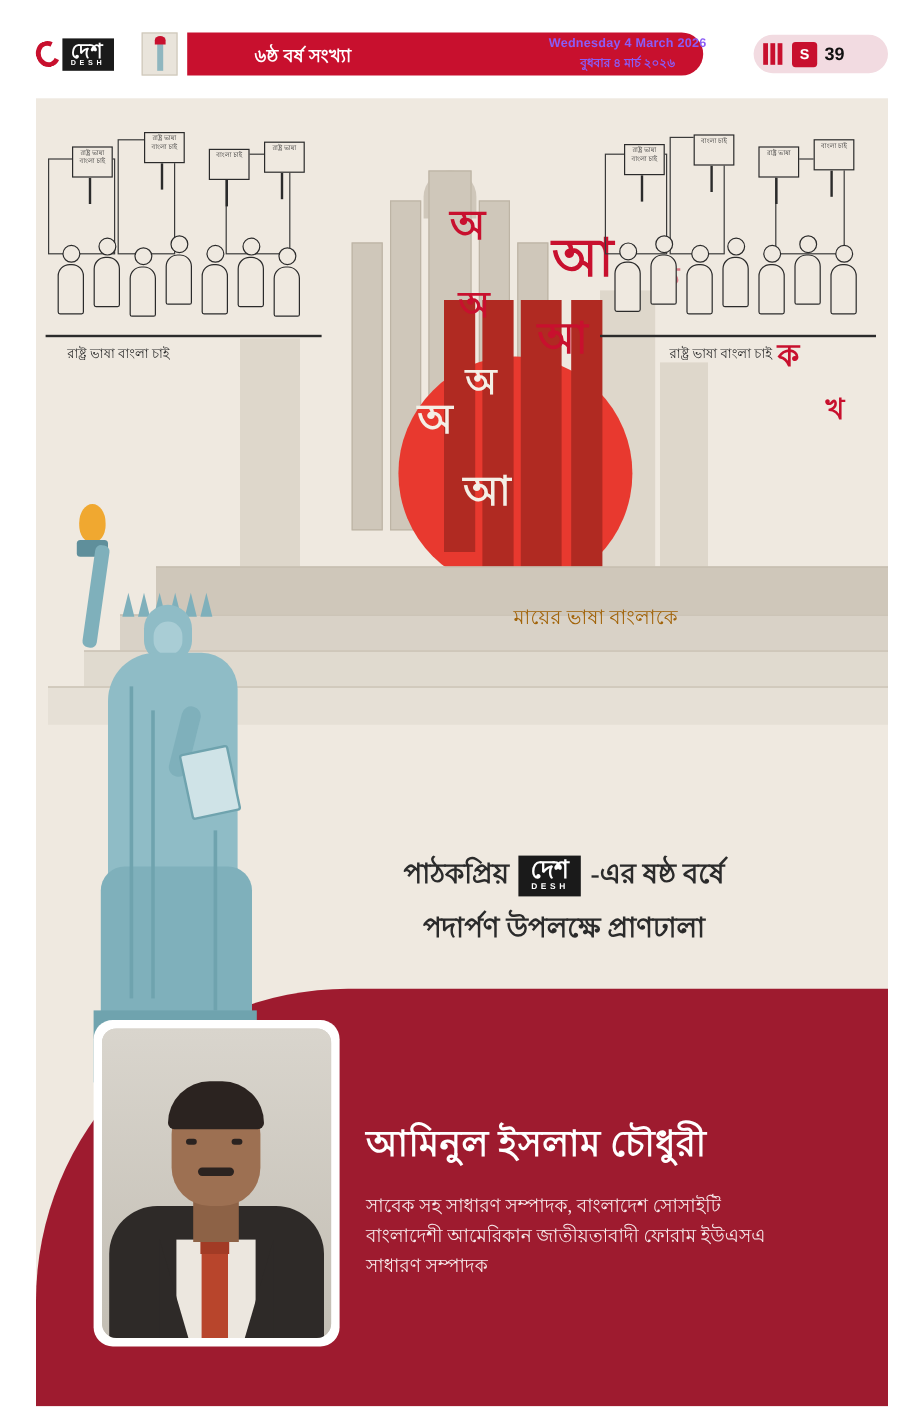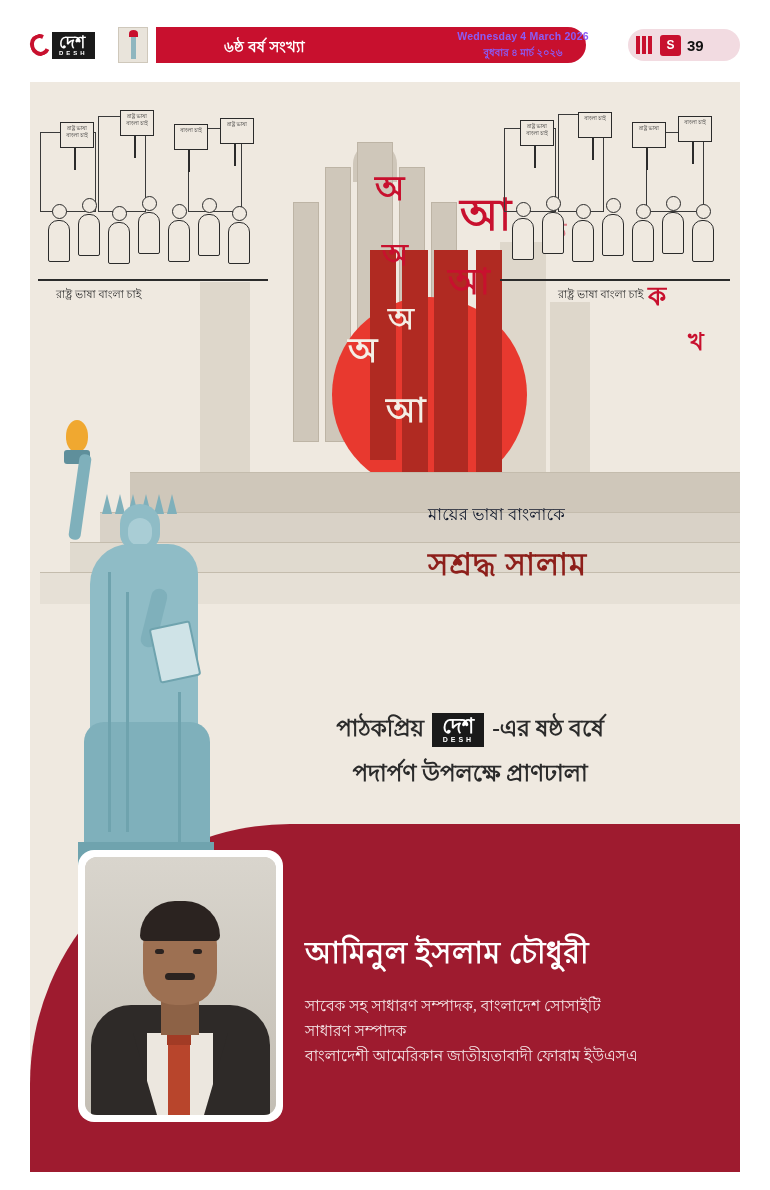--- a/index.html
+++ b/index.html
@@ -87,21 +87,20 @@
     border-radius: 0 18px 18px 0;
   }
   #red-banner .ribbon-text {
     position: absolute;
     left: 56px; top: 8px;
     color: #fff;
     font-size: 15px;
     font-weight: bold;
     letter-spacing: 0.3px;
     font-family: "Liberation Serif", serif;
-    margin-left: 12px;
   }
   #date-block {
     position: absolute;
     left: 448px; top: 30px;
     width: 150px;
     text-align: center;
     color: #8b5cf6;
     z-index: 4;
   }
   #date-block .d1 { font-size: 10.5px; font-weight: bold; letter-spacing: 0.2px;}
@@ -403,21 +402,21 @@
   
   #salute {
     position: absolute;
     left: 398px; top: 420px;
     width: 300px;
     text-align: left;
   }
   #salute .ln {
     font-family: "Liberation Serif", serif;
     font-size: 16.5px;
-    color: #0f172a;
+    color: #a16207;
     line-height: 1.55;
     letter-spacing: 0.2px;
   }
   #salute .big {
     font-family: "Liberation Serif", serif;
     font-size: 31px;
     color: #8d1f1a;
     font-weight: bold;
     margin-top: 12px;
     letter-spacing: 1px;
@@ -756,21 +755,20 @@
       <div class="tablet"></div>
       <div class="robe2"></div>
       <div class="fold" style="left:58px;top:180px;height:260px;"></div>
       <div class="fold" style="left:76px;top:200px;height:240px;"></div>
       <div class="fold" style="left:128px;top:300px;height:150px;"></div>
       <div class="base"></div>
     </div>
 
     <div id="salute">
       <div class="ln">মায়ের ভাষা বাংলাকে</div>
-      <div class="big">সশ্রদ্ধ সালাম</div>
     </div>
 
     <div id="congrats">
       <div class="row1">
         <span class="t">পাঠকপ্রিয়</span>
         <span class="logo-inline">
           <span>দেশ</span>
           <span class="sub">DESH</span>
         </span>
         <span class="t">-এর ষষ্ঠ বর্ষে</span>
@@ -793,21 +791,21 @@
         <div class="eye eyeL"></div>
         <div class="eye eyeR"></div>
         <div class="stache"></div>
       </div>
     </div>
 
     <div id="nameblock">
       <div class="nm">আমিনুল ইসলাম চৌধুরী</div>
       <div class="ds">
         <div>সাবেক সহ সাধারণ সম্পাদক, বাংলাদেশ সোসাইটি</div>
+        <div>বাংলাদেশী আমেরিকান জাতীয়তাবাদী ফোরাম ইউএসএ</div>
         <div>সাধারণ সম্পাদক</div>
-        <div>বাংলাদেশী আমেরিকান জাতীয়তাবাদী ফোরাম ইউএসএ</div>
       </div>
     </div>
 
   </div>
 
   <div id="bottom-strip"></div>
 </div>
 
 </body></html>

